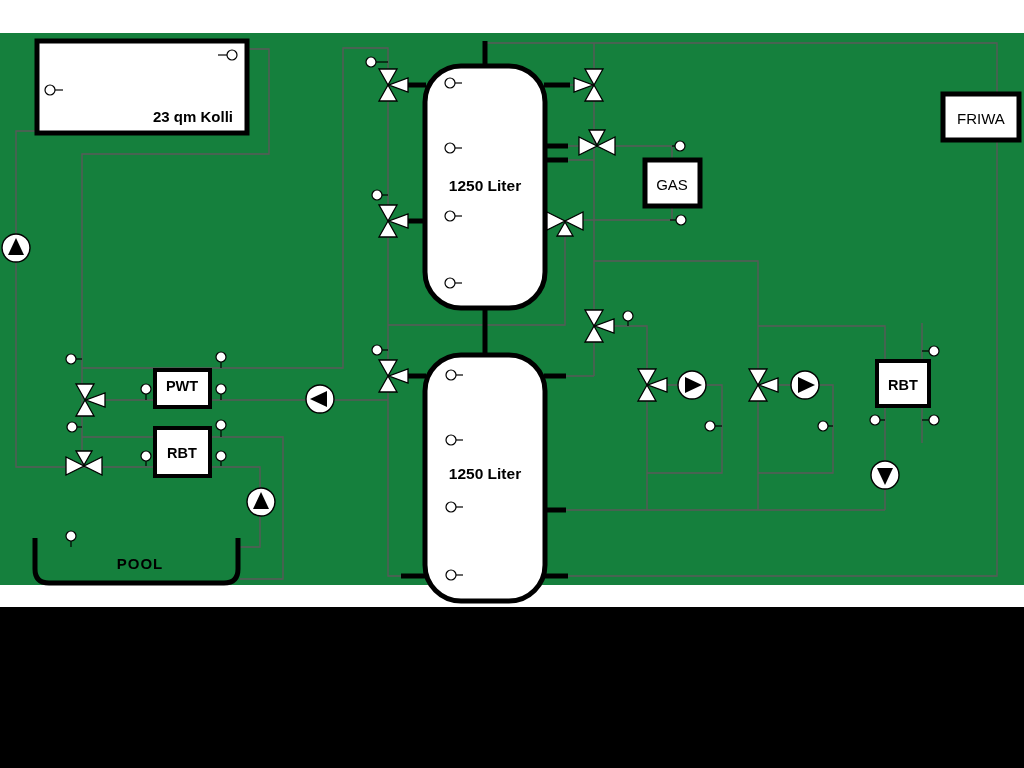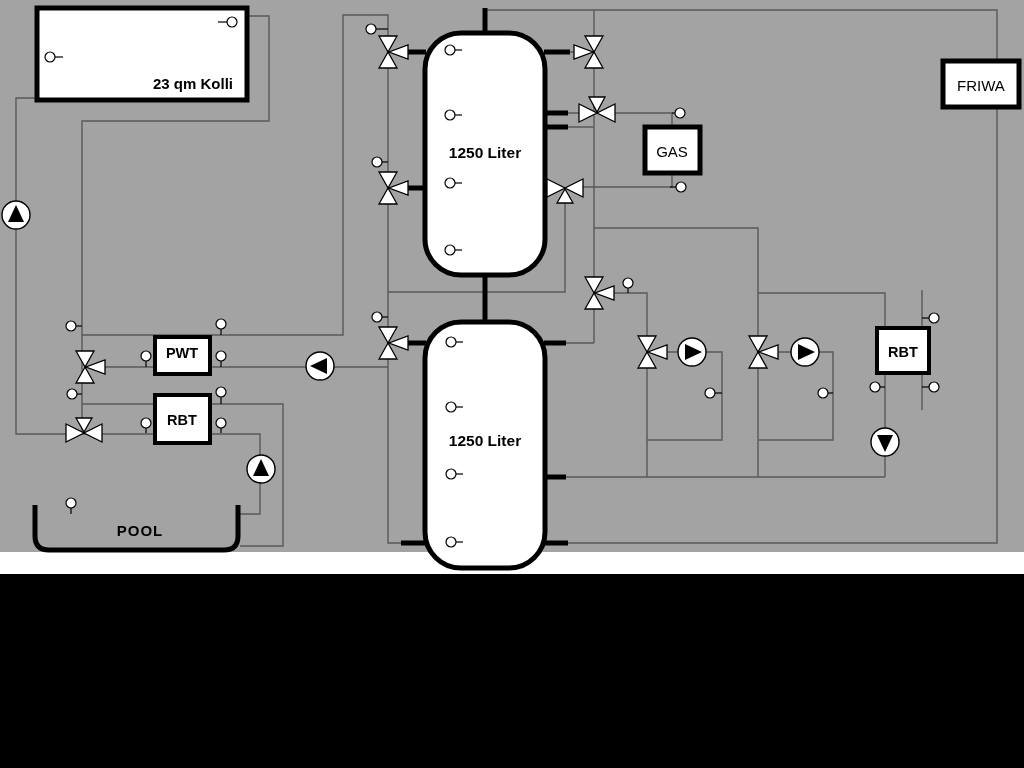--- a/index.html
+++ b/index.html
@@ -1,16 +1,16 @@
 <!DOCTYPE html>
 <html><head>
 <meta charset="utf-8">
 <style>
   html,body{margin:0;padding:0;background:#ffffff;width:1024px;height:768px;overflow:hidden;}
-  #stage{position:relative;width:1024px;height:552px;background:#a3a3a3;}
+  #stage{position:relative;width:1024px;height:552px;background:#15803d;margin-top:33px;}
   svg{display:block;}
   text{font-family:"Liberation Sans","DejaVu Sans",sans-serif;fill:#000000;}
   .lbl-bold{font-weight:700;}
   .lbl-reg{font-weight:400;}
 </style>
 </head>
 <body>
 
 <div id="stage">
 <svg width="1024" height="768" viewBox="0 0 1024 768">

